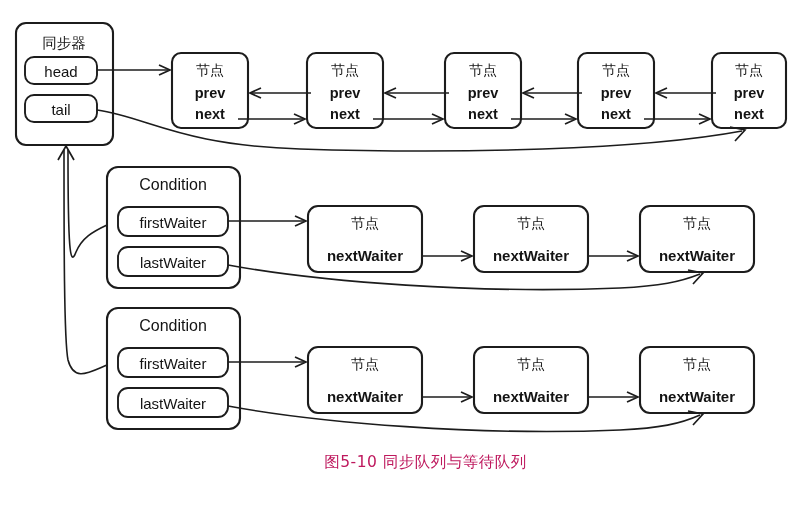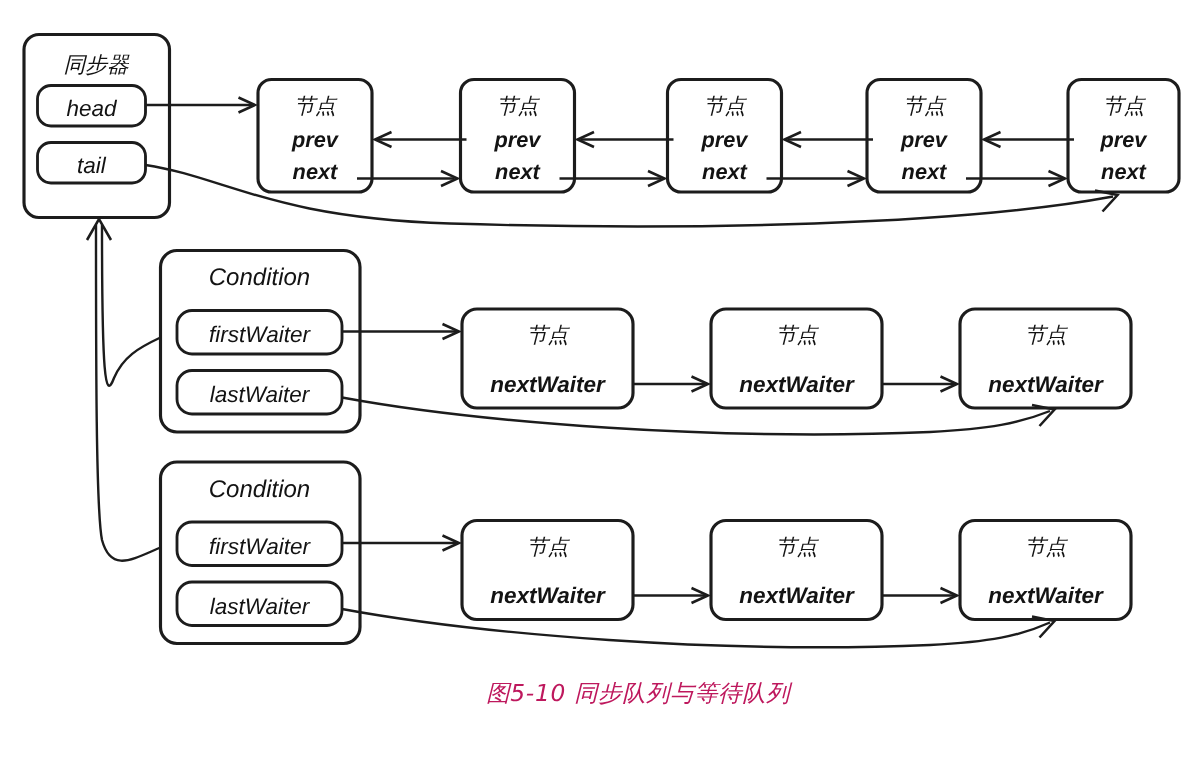--- a/index.html
+++ b/index.html
@@ -9,21 +9,20 @@
   }
   body {
     font-family: "Liberation Sans", "DejaVu Sans", sans-serif;
   }
   #page {
     position: relative;
     width: 800px;
     height: 517px;
     background: #ffffff;
     overflow: hidden;
-    font-style: italic;
   }
   svg#diagram {
     position: absolute;
     left: 0;
     top: 0;
     width: 800px;
     height: 517px;
   }
   .box-fill { fill: #fdfdfd; }
   .stroke   { stroke: #1c1c1c; fill: none; }

